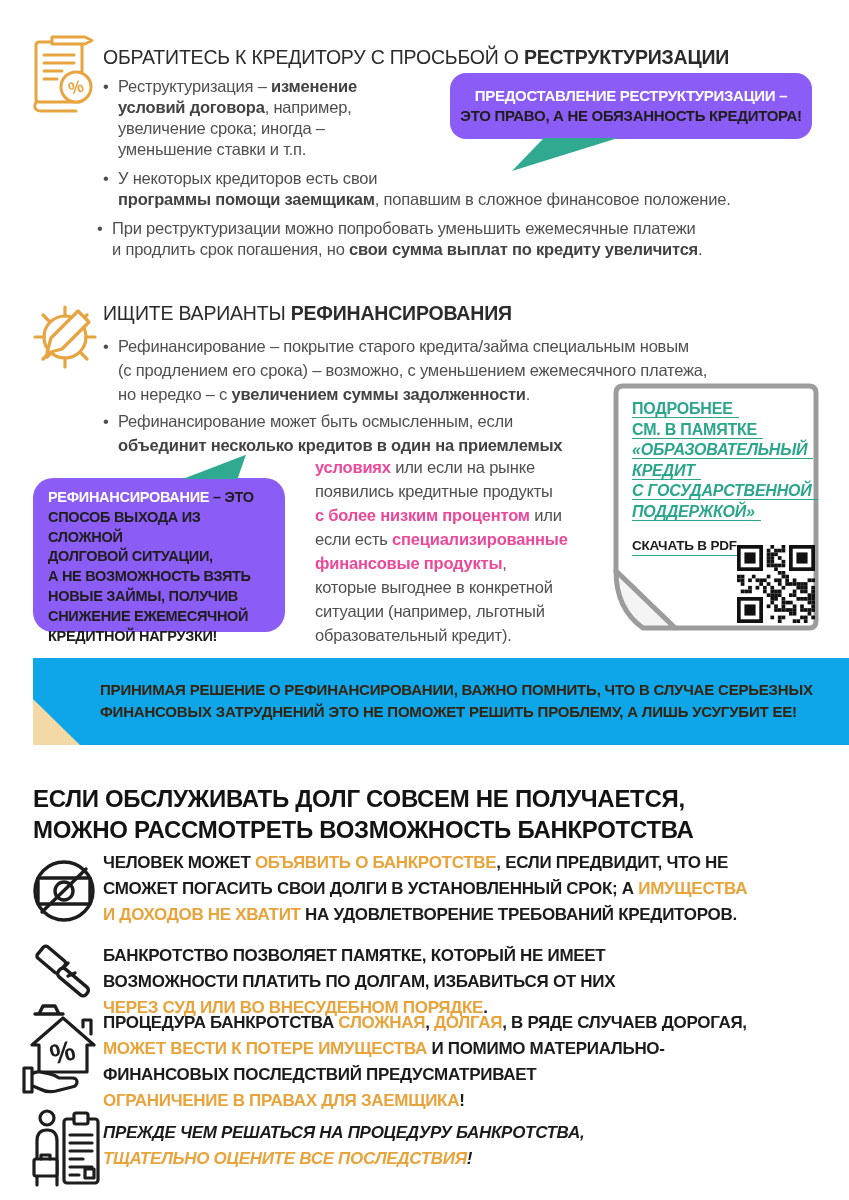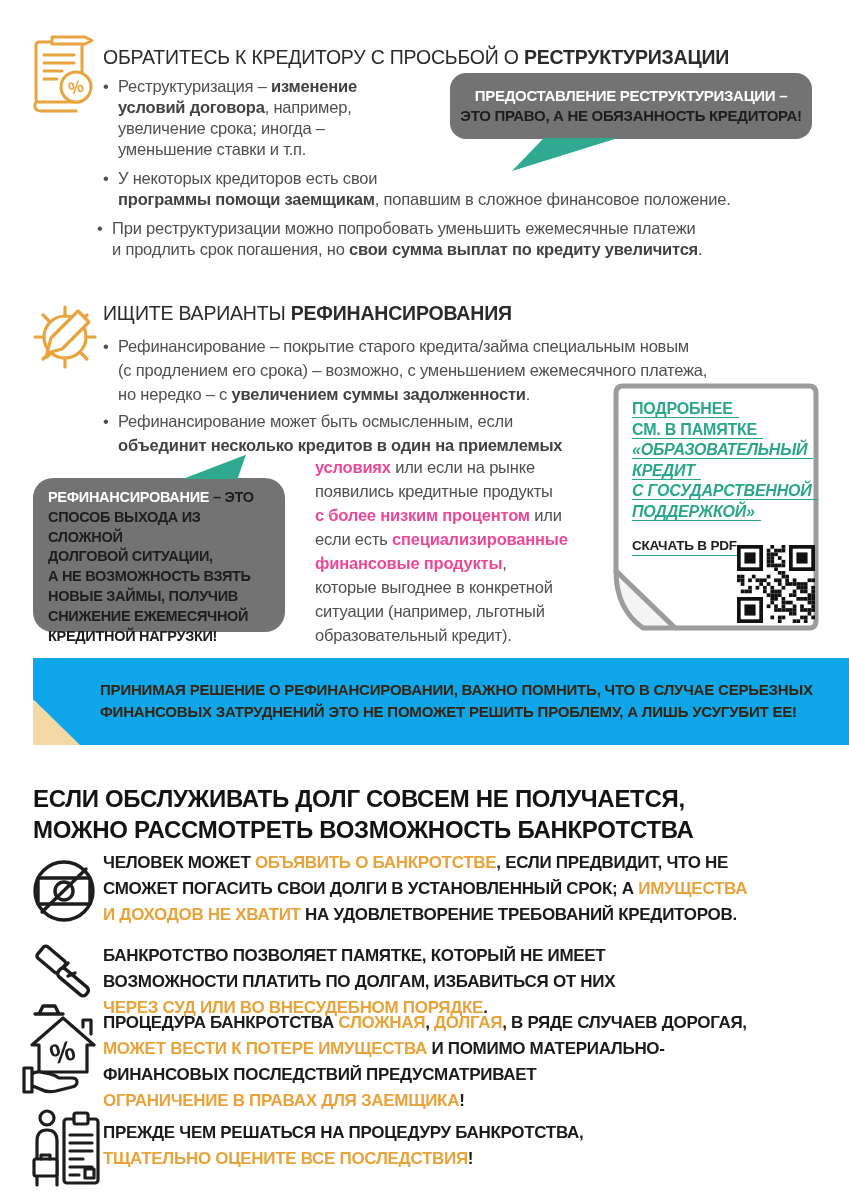--- a/index.html
+++ b/index.html
@@ -10,21 +10,21 @@
   .s-title{font-size:19.5px;letter-spacing:-0.2px;color:#2b2b2b;white-space:nowrap;}
   .s-title .reg{font-weight:400;}
   .s-title .bld{font-weight:700;}
   
   .bullet{font-size:16.5px;line-height:21px;letter-spacing:-0.2px;color:#4f4f4f;}
   .bullet::before{content:"•";position:absolute;left:-15px;top:0;color:#4f4f4f;}
   .bullet .b{font-weight:700;color:#424242;}
   .plain{font-size:16.5px;line-height:24px;letter-spacing:-0.2px;color:#4f4f4f;}
   .plain .b{font-weight:700;color:#ec4899;}
   
-  .bubble{background:#737373;border-radius:16px;color:#1d1d1b;font-weight:700;}
+  .bubble{background:#8b5cf6;border-radius:16px;color:#1d1d1b;font-weight:700;}
   .bubble .w{color:#ffffff;}
   .tail{background:#2faa90;}
   .bubble-center{text-align:center;font-size:15px;line-height:20px;letter-spacing:-0.3px;padding-top:13px;}
   .bubble-left{font-size:14.5px;line-height:19.8px;letter-spacing:-0.3px;padding:10px 12px 0 15px;}
   
   .card-link{font-size:16px;line-height:20.5px;font-weight:700;letter-spacing:-0.2px;color:#2aa68c;cursor:pointer;}
   .card-link .u{border-bottom:1.5px solid #2aa68c;padding-right:6px;}
   .card-link .i{font-style:italic;}
   .dl-link{font-size:13.5px;font-weight:700;letter-spacing:-0.2px;color:#1d1d1b;
            border-bottom:1.5px solid #2aa68c;padding-right:4px;padding-bottom:2px;cursor:pointer;white-space:nowrap;}
@@ -274,15 +274,15 @@
       <circle cx="17" cy="13" r="7"></circle>
       <path d="M7 80 v-44 q0 -11 10 -11 q10 0 10 11 v44" fill="#fff"></path>
       <rect x="34" y="14" width="34" height="64" rx="3" fill="#fff"></rect>
       <rect x="44" y="8" width="14" height="11" rx="2" fill="#fff"></rect>
       <path d="M40 30 h22 M40 38 h22 M40 46 h22 M40 54 h13 M40 62 h22 M40 70 h9"></path>
       <rect x="55" y="64" width="9" height="9" fill="#fff"></rect>
       <rect x="4" y="54" width="23" height="17" rx="2" fill="#fff"></rect>
       <path d="M11 54 v-4 h9 v4"></path>
     </svg>
   </div>
-  <div class="abs item" style="left:103px;top:1120px;"><span>ПРЕЖДЕ ЧЕМ РЕШАТЬСЯ НА ПРОЦЕДУРУ БАНКРОТСТВА,</span><br><span class="a">ТЩАТЕЛЬНО ОЦЕНИТЕ ВСЕ ПОСЛЕДСТВИЯ</span><span>!</span></div>
+  <div class="abs item" style="left:103px;top:1120px;font-style:italic;"><span>ПРЕЖДЕ ЧЕМ РЕШАТЬСЯ НА ПРОЦЕДУРУ БАНКРОТСТВА,</span><br><span class="a">ТЩАТЕЛЬНО ОЦЕНИТЕ ВСЕ ПОСЛЕДСТВИЯ</span><span>!</span></div>
 
 </div>
 
 </body></html>

